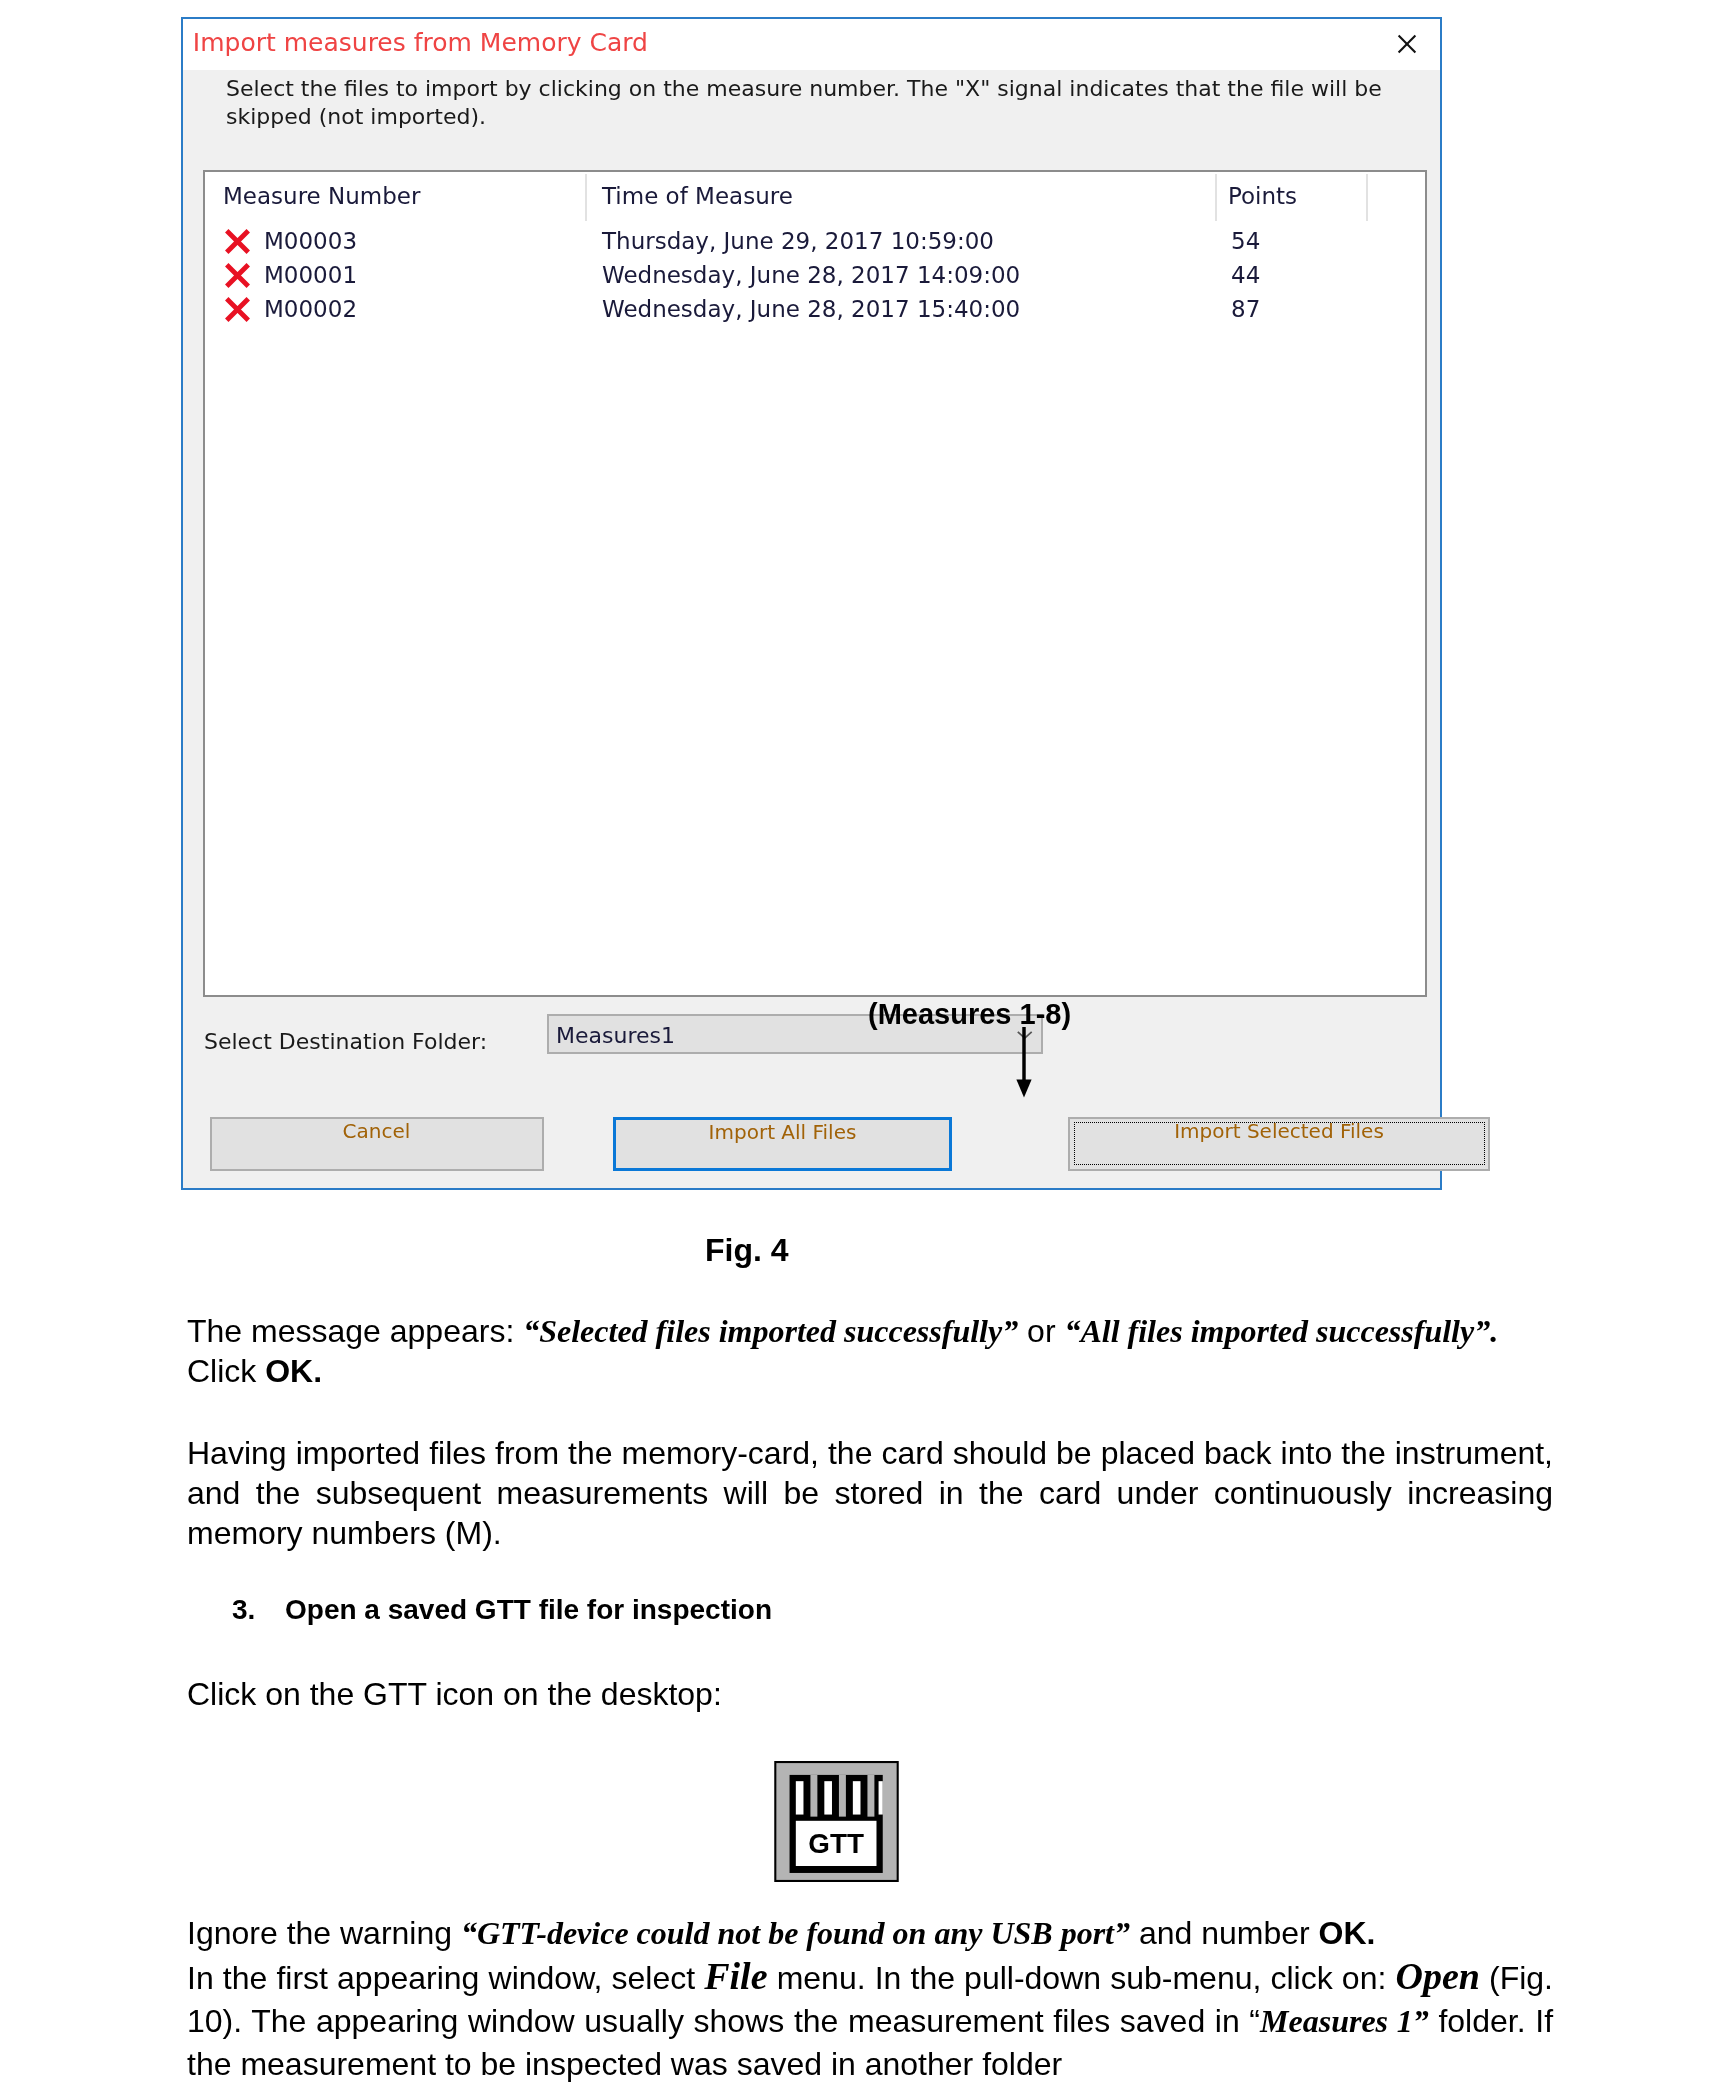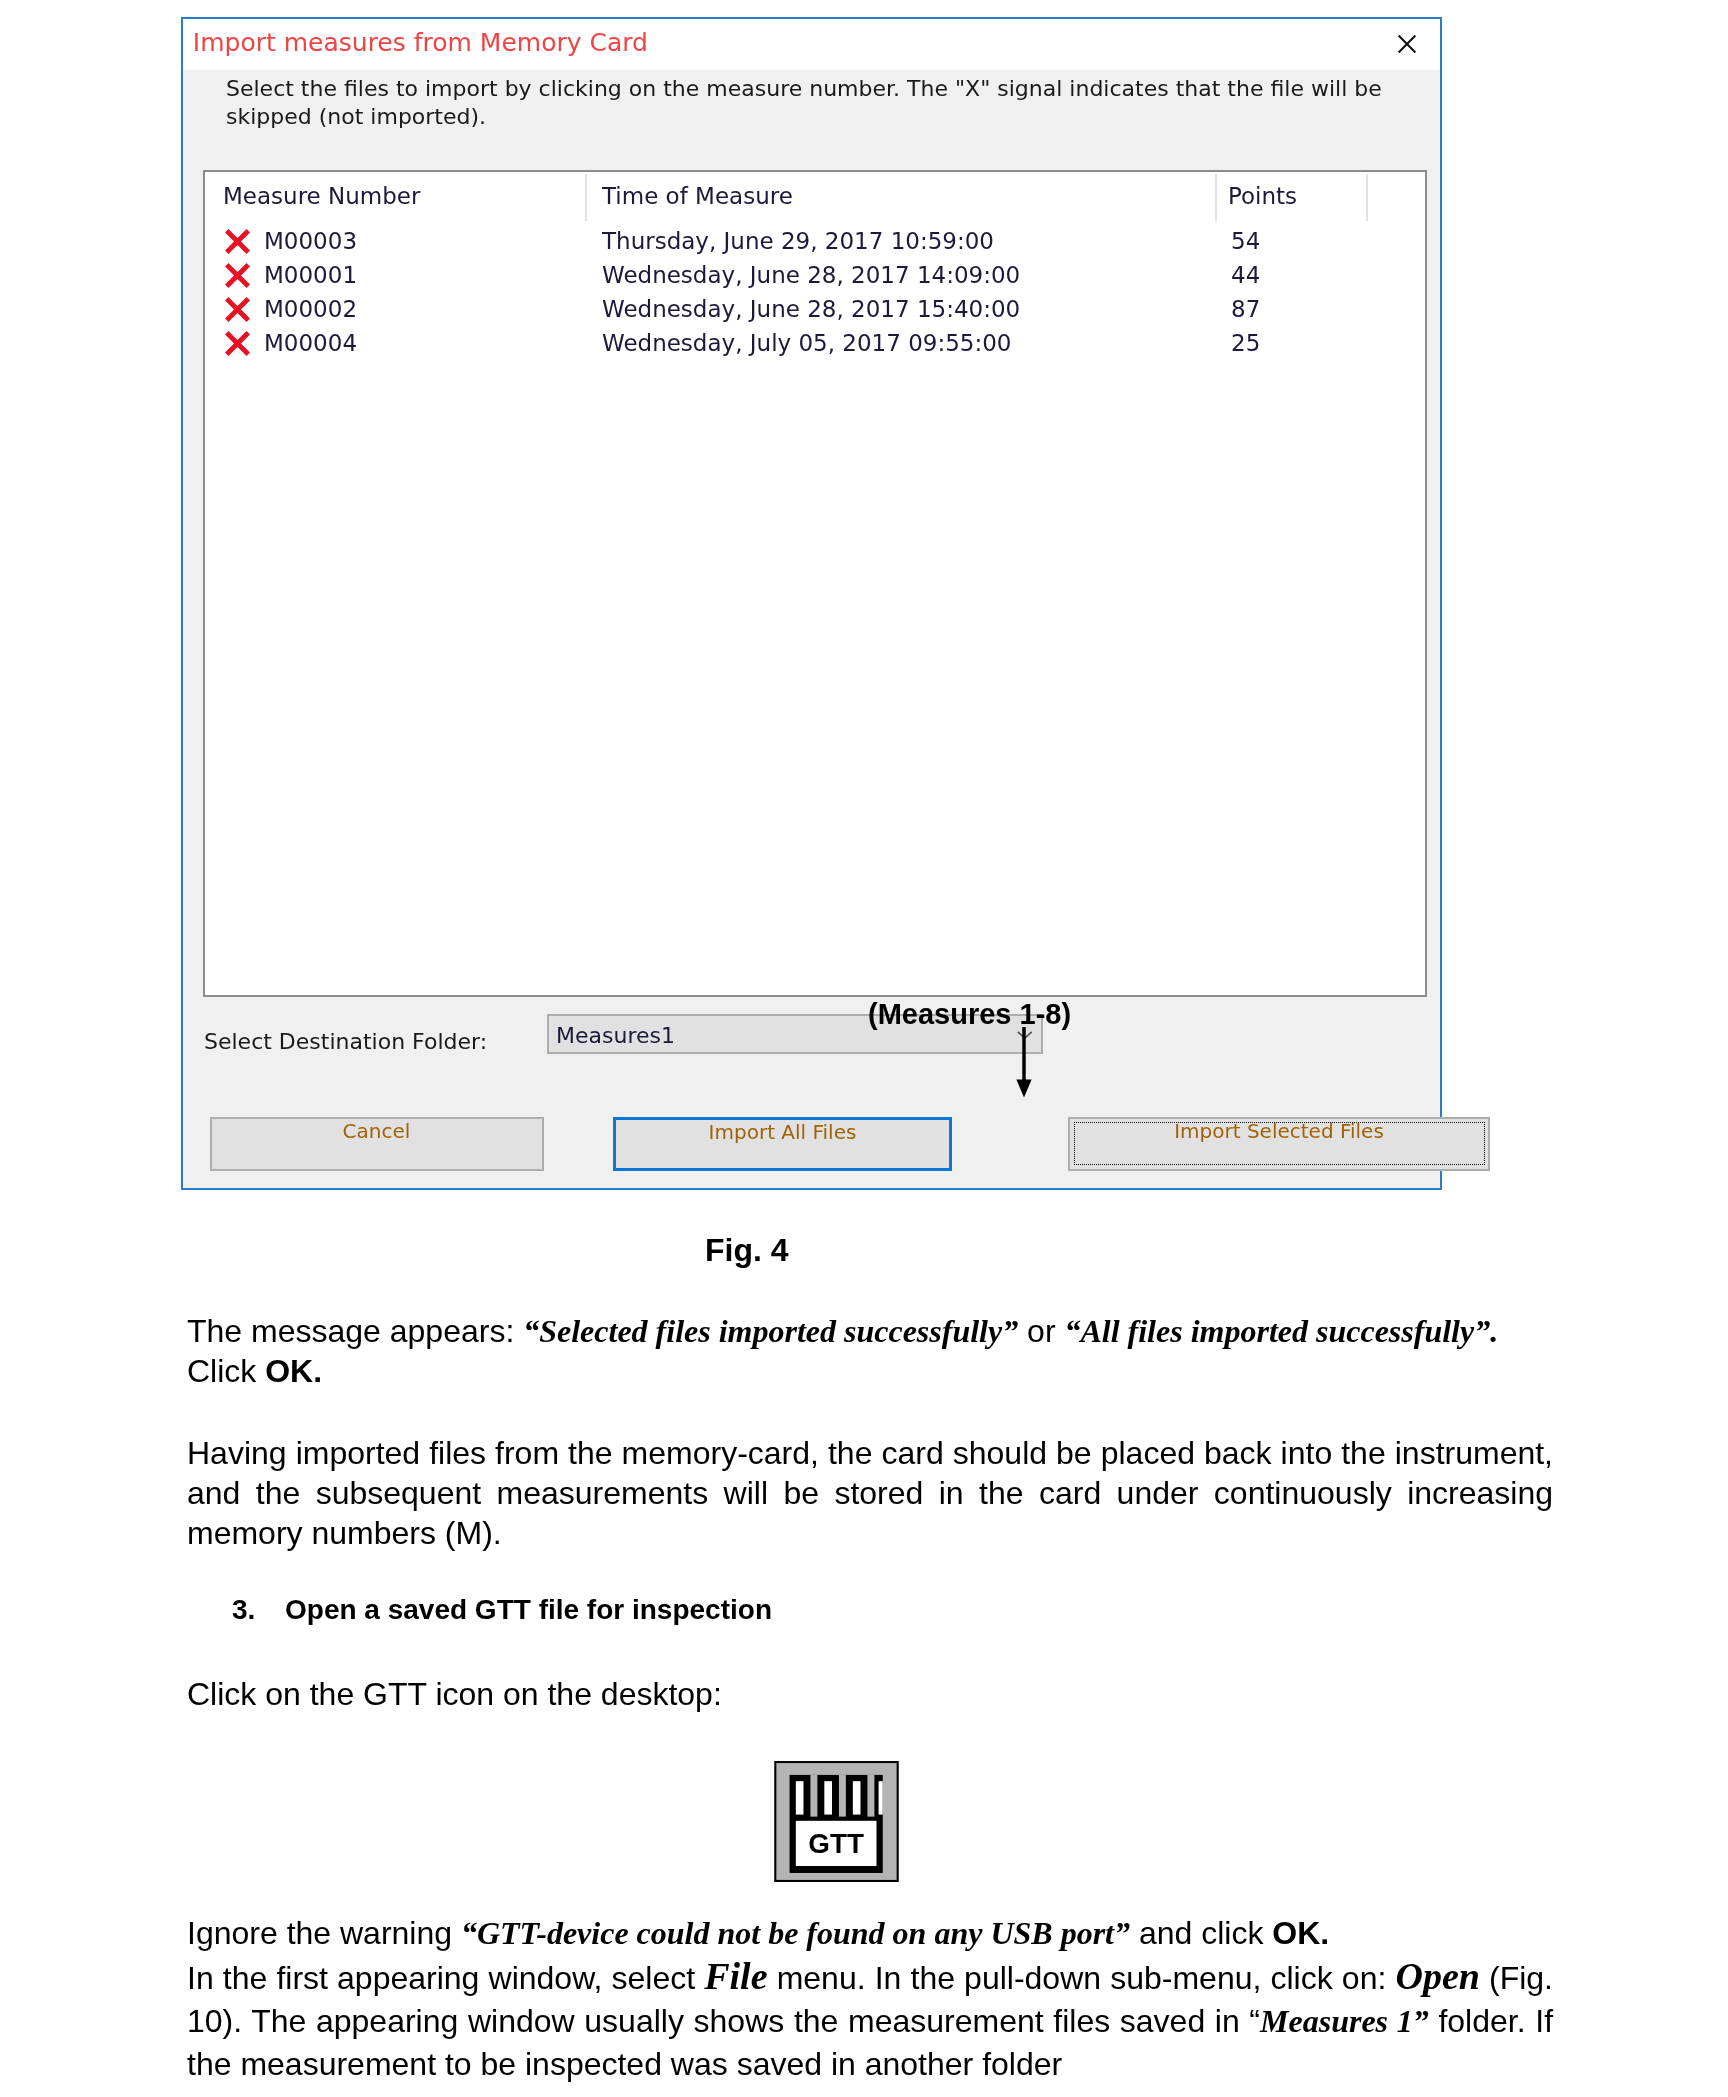--- a/index.html
+++ b/index.html
@@ -145,30 +145,20 @@
     </div>
     <div class="row" style="top:122px">
       <span class="skip-icon">
           <svg viewBox="0 0 36 36">
             <path d="M5 5 L31 31 M31 5 L5 31" stroke="#e81123" stroke-width="7" stroke-linecap="square"></path>
           </svg>
         </span>
       <span class="cell" style="left:59px">M00002</span>
       <span class="cell" style="left:397px">Wednesday, June 28, 2017  15:40:00</span>
       <span class="cell" style="left:1026px">87</span>
-    </div>
-    <div class="row" style="top:156px">
-      <span class="skip-icon">
-          <svg viewBox="0 0 36 36">
-            <path d="M5 5 L31 31 M31 5 L5 31" stroke="#e81123" stroke-width="7" stroke-linecap="square"></path>
-          </svg>
-        </span>
-      <span class="cell" style="left:59px">M00004</span>
-      <span class="cell" style="left:397px">Wednesday, July 05, 2017  09:55:00</span>
-      <span class="cell" style="left:1026px">25</span>
     </div>
   </div>
 
   <span class="folder-label">Select Destination Folder:</span>
   <div class="folder-select">
     <span class="value">Measures1</span>
     <span class="chev">
       <svg viewBox="0 0 28 22">
           <polyline points="4,7 14,16 24,7" fill="none" stroke="#555" stroke-width="2.5"></polyline>
         </svg>
@@ -220,20 +210,20 @@
       <rect x="150" y="29" width="6" height="48" fill="#fff"></rect>
       <rect x="52" y="20" width="10" height="60" fill="#b4b4b4"></rect>
       <rect x="93" y="20" width="10" height="60" fill="#b4b4b4"></rect>
       <rect x="134" y="20" width="10" height="60" fill="#b4b4b4"></rect>
       <rect x="31" y="86" width="116" height="65" fill="#fff"></rect>
       <text x="89" y="133" text-anchor="middle" font-family="Liberation Sans, sans-serif" font-weight="bold" font-size="40" fill="#000">GTT</text>
     </svg>
   </div>
 
   <div class="para" style="top:1913px">
-    <span>Ignore the warning </span><span class="ital">“GTT-device could not be found on any USB port”</span><span> and click </span><span class="bold">OK.</span>
+    <span>Ignore the warning </span><span class="ital">“GTT-device could not be found on any USB port”</span><span> and number </span><span class="bold">OK.</span>
   </div>
 
   <div class="para justify" style="top:1955px; line-height:43px;">
     <span>In the first appearing window, select </span><span class="big-ital">File</span><span> menu. In the pull-down sub-menu, click on: </span><span class="big-ital">Open</span><span> (Fig. 10). The appearing window usually shows the measurement files saved in “</span><span class="ital">Measures 1”</span><span> folder. If the measurement to be inspected was saved in another folder</span>
   </div>
 </div>
 
 
 </body></html>

